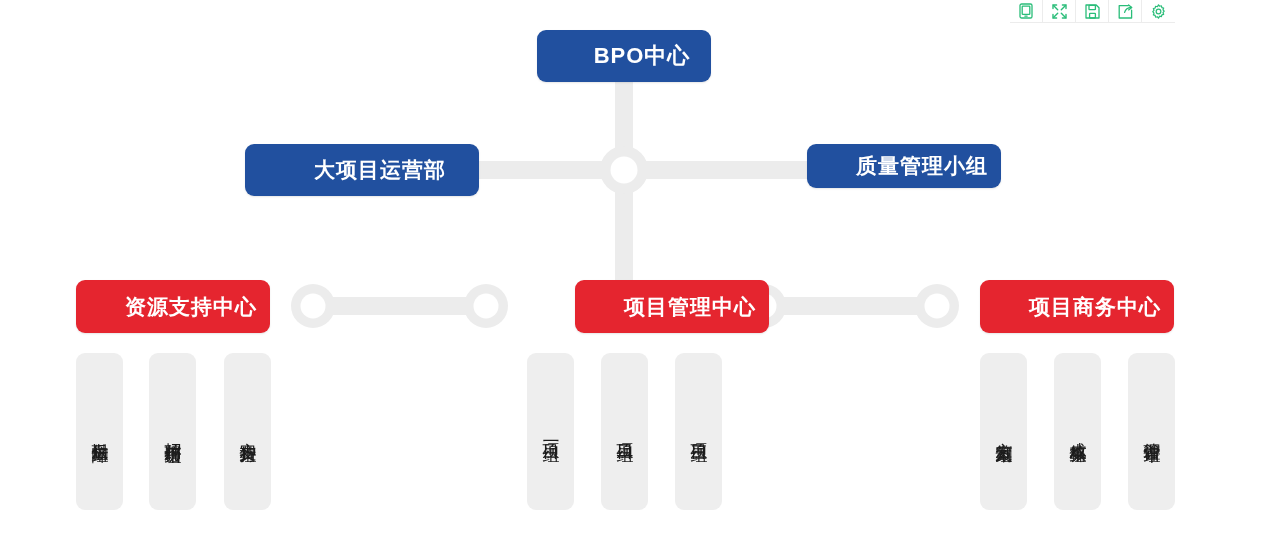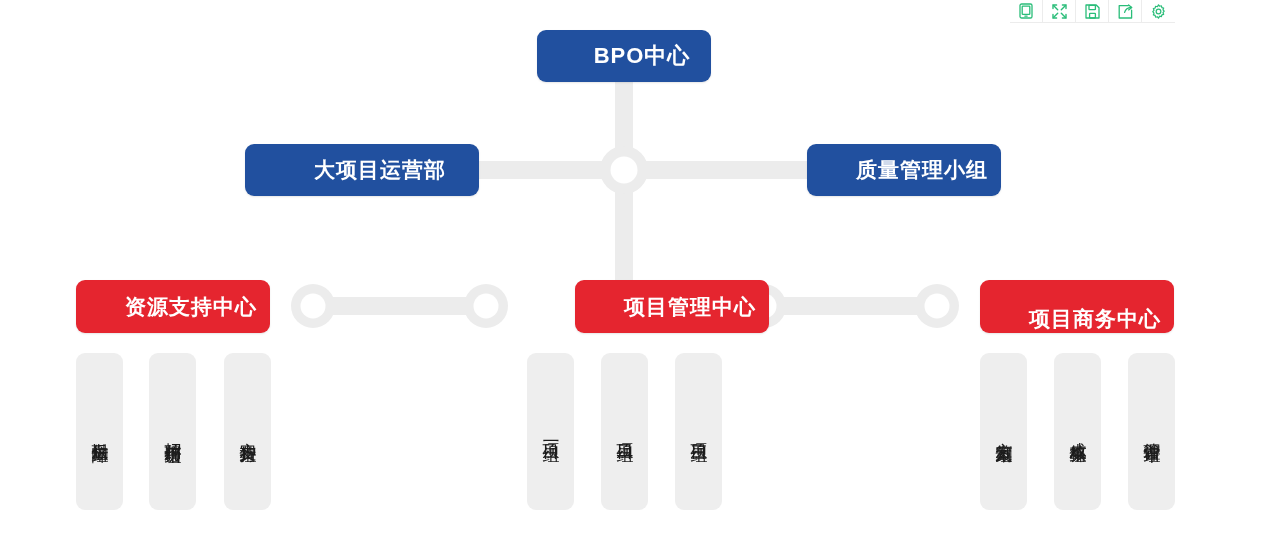--- a/index.html
+++ b/index.html
@@ -69,36 +69,35 @@
 
   #node-root {
     left: 537px; top: 30px; width: 174px; height: 52px;
     font-size: 22px;
   }
   #node-ops {
     left: 245px; top: 144px; width: 234px; height: 52px;
     font-size: 21px;
   }
   #node-qa {
-    left: 807px; top: 144px; width: 194px; height: 52px;
+    left: 807px; top: 144px; width: 194px; height: 44px;
     font-size: 21px;
   }
   #node-res {
     left: 76px; top: 280px; width: 194px; height: 53px;
     font-size: 21px;
   }
   #node-pm {
     left: 527px; top: 280px; width: 194px; height: 53px;
     font-size: 21px;
     margin-left: 48px;
   }
   #node-biz {
     left: 980px; top: 280px; width: 194px; height: 53px;
     font-size: 21px;
-    align-items: flex-end;
   }
 
   
   .leaf {
     position: absolute;
     width: 47px;
     height: 157px;
     background: #eeeeee;
     border-radius: 9px;
     display: flex;

